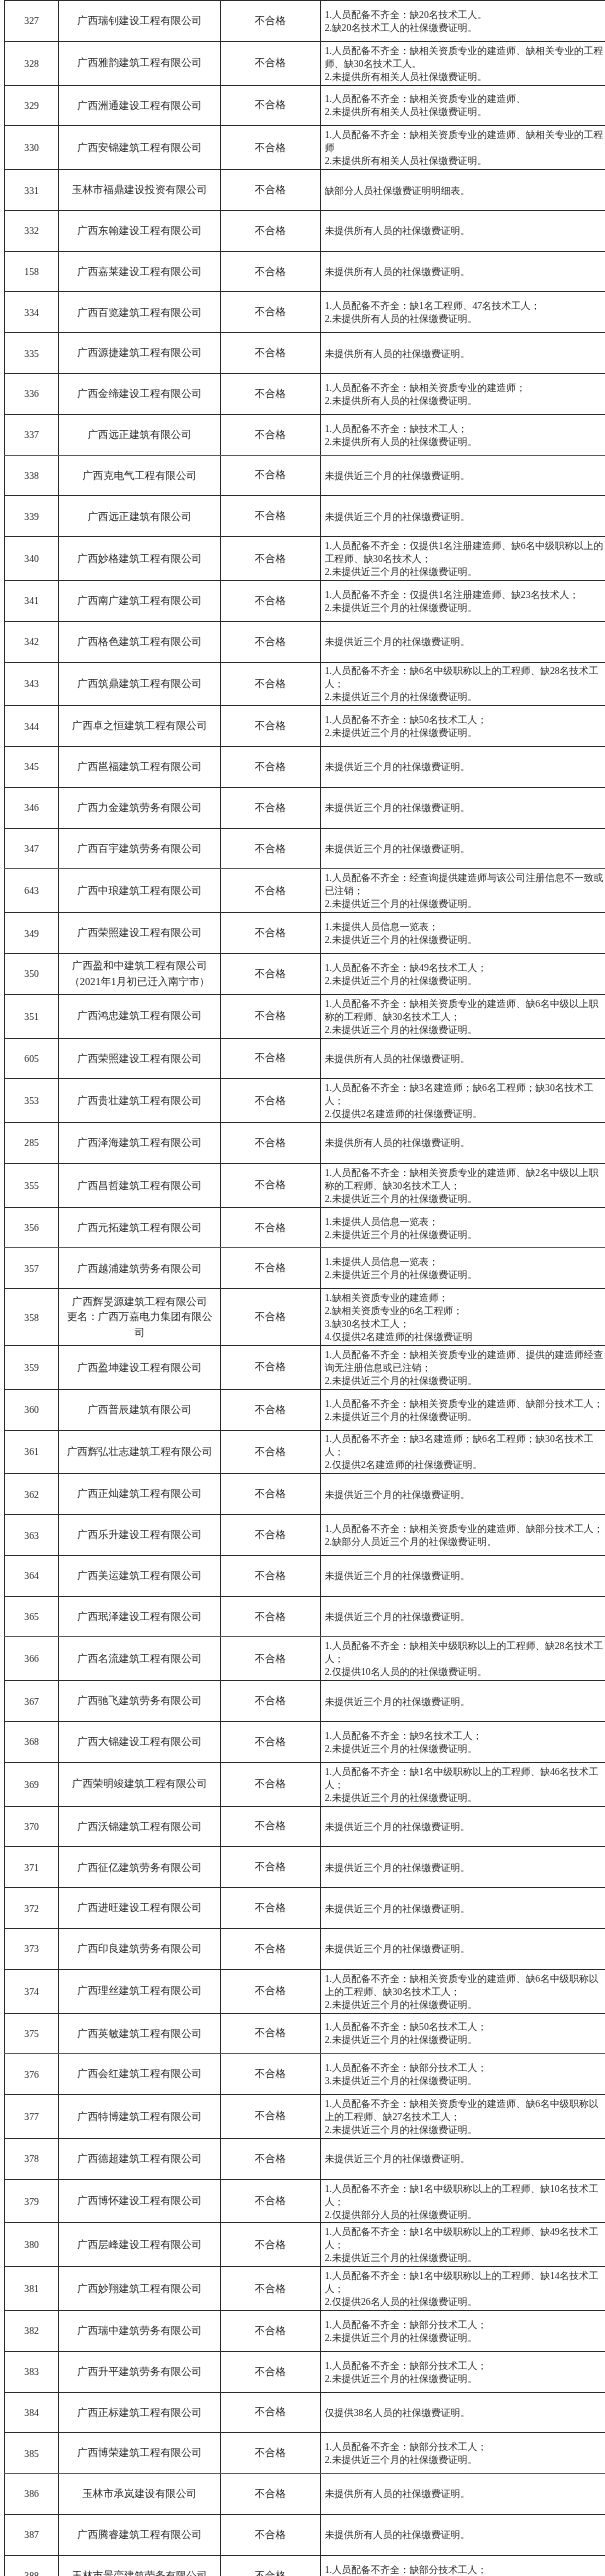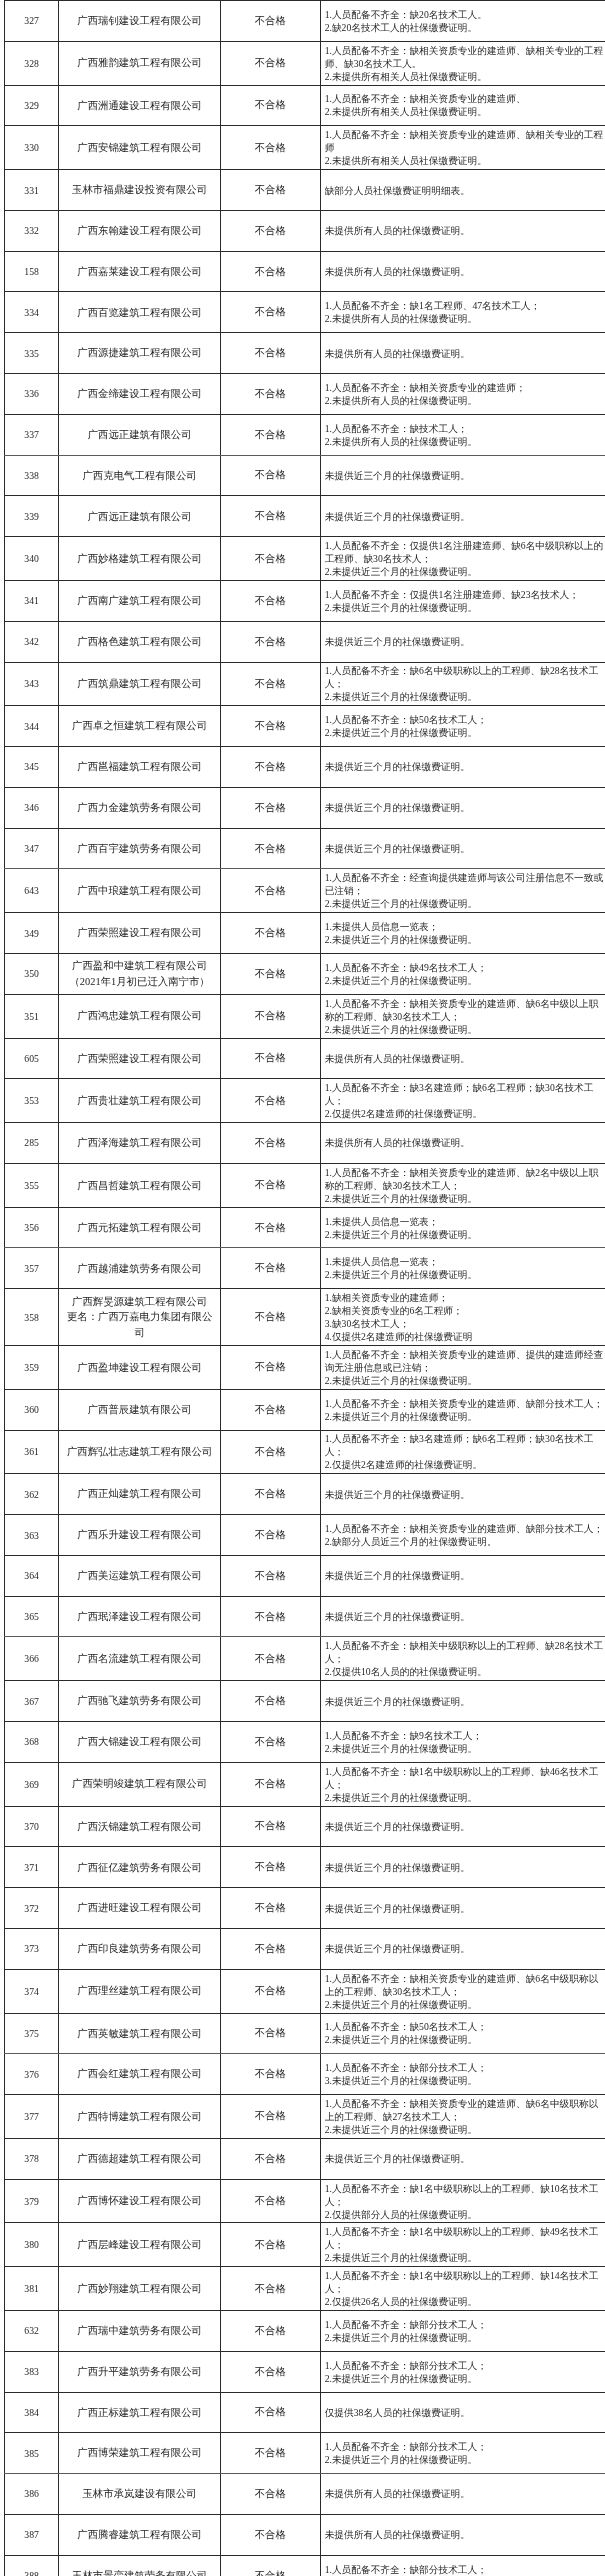--- a/index.html
+++ b/index.html
@@ -387,21 +387,21 @@
 2.未提供近三个月的社保缴费证明。</td>
         </tr>
         <tr>
           <td class="c-row-number">381</td>
           <td class="c-company-name">广西妙翔建筑工程有限公司</td>
           <td class="c-result">不合格</td>
           <td class="c-reasons">1.人员配备不齐全：缺1名中级职称以上的工程师、缺14名技术工人；
 2.仅提供26名人员的社保缴费证明。</td>
         </tr>
         <tr>
-          <td class="c-row-number">632</td>
+          <td class="c-row-number">382</td>
           <td class="c-company-name">广西瑞中建筑劳务有限公司</td>
           <td class="c-result">不合格</td>
           <td class="c-reasons">1.人员配备不齐全：缺部分技术工人；
 2.未提供近三个月的社保缴费证明。</td>
         </tr>
         <tr>
           <td class="c-row-number">383</td>
           <td class="c-company-name">广西升平建筑劳务有限公司</td>
           <td class="c-result">不合格</td>
           <td class="c-reasons">1.人员配备不齐全：缺部分技术工人；

